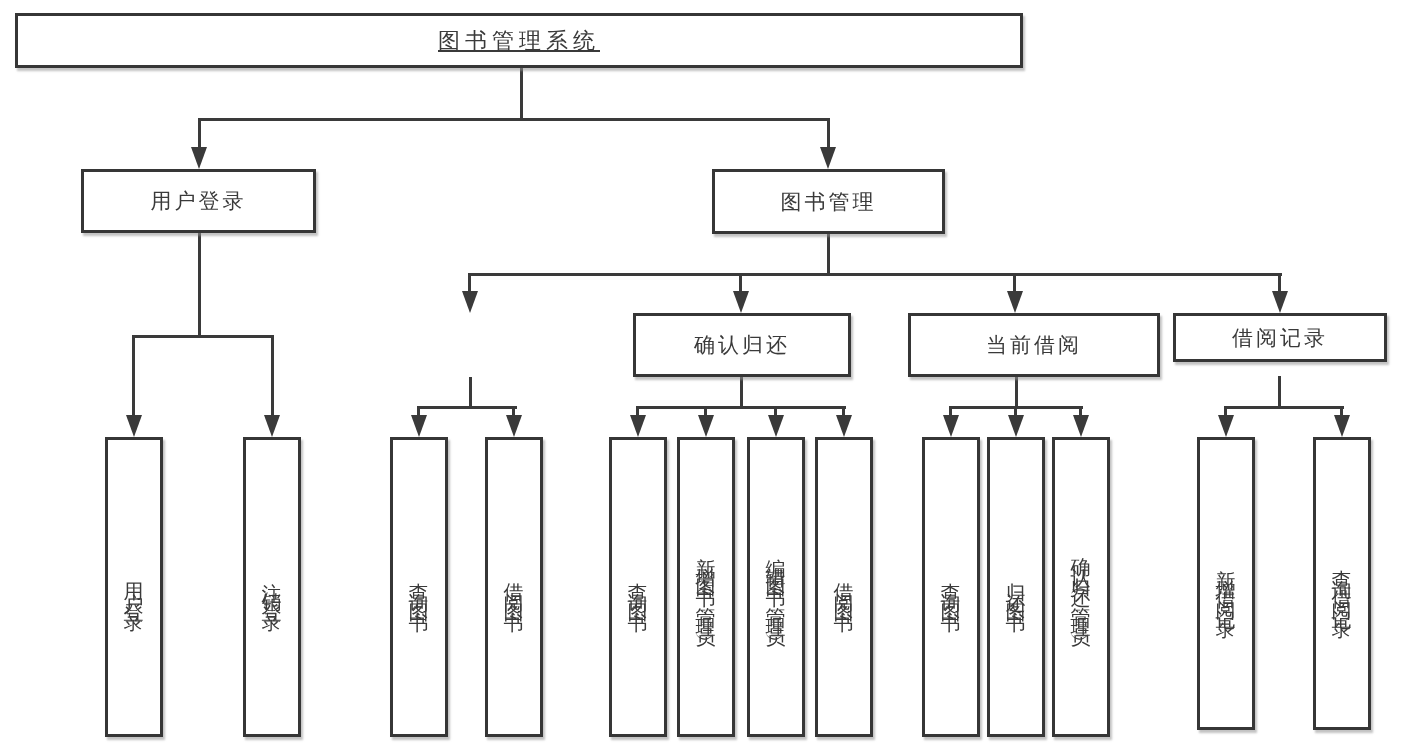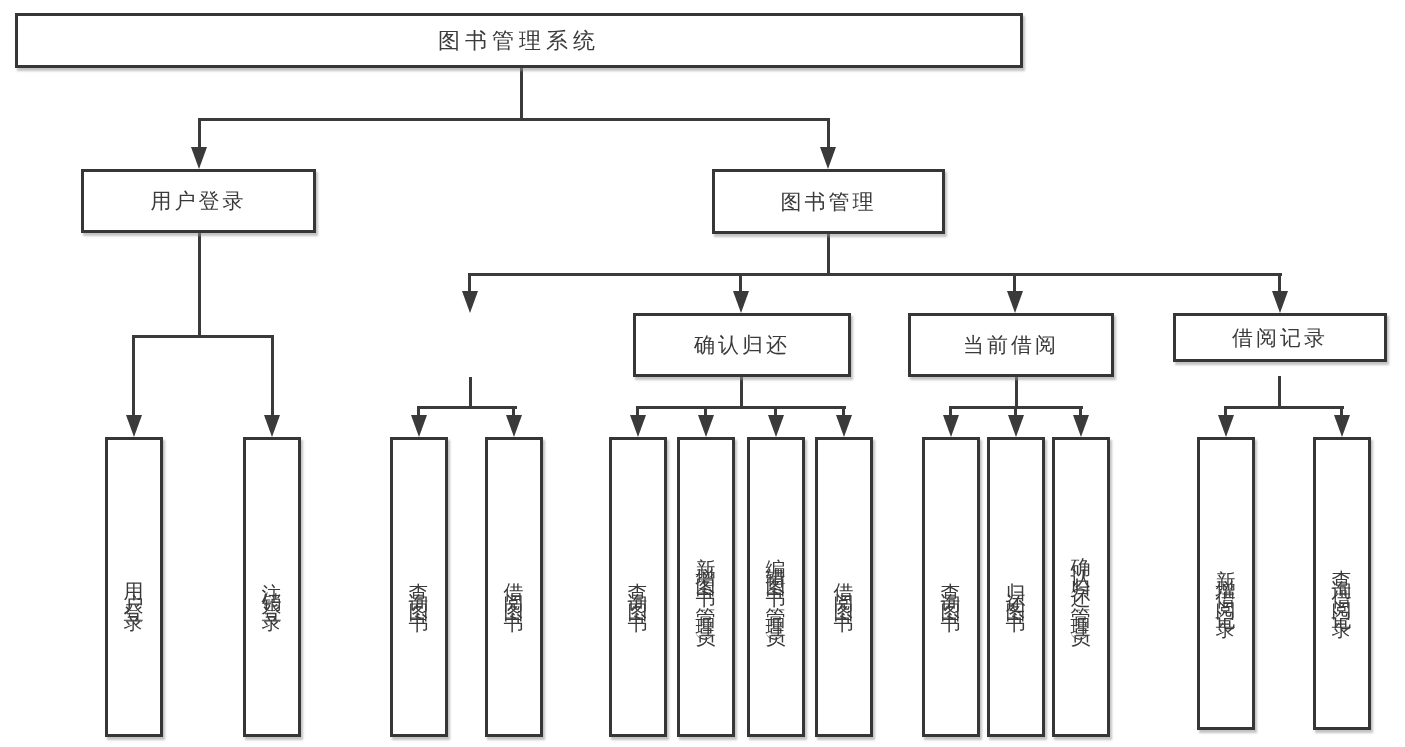--- a/index.html
+++ b/index.html
@@ -8,21 +8,21 @@
     font-family:"Liberation Sans","DejaVu Sans",sans-serif;
     color:#3a3a3a; overflow:hidden;
   }
   .node {
     position:absolute; box-sizing:border-box; background:#ffffff;
     border:3px solid #363636;
     box-shadow:2px 3px 2px rgba(145,145,145,0.55);
     display:flex; align-items:center; justify-content:center;
   }
   .node .lbl { white-space:nowrap; }
-  .h1 .lbl { font-size:22px; letter-spacing:5px; }
+  .h1 .lbl { font-size:22px; letter-spacing:5px;text-decoration:underline; }
   .h2 .lbl { font-size:21px; letter-spacing:3px; }
   .leaf .lbl {
     writing-mode:vertical-rl; text-orientation:mixed;
     font-size:20px; letter-spacing:10px; line-height:1;
   }
   .ln  { position:absolute; background:#3a3a3a; }
   .arr {
     position:absolute; width:0; height:0;
     border-left:8px solid transparent; border-right:8px solid transparent;
     border-top:22px solid #3a3a3a;
@@ -103,21 +103,21 @@
   <div class="node h2" style="left:81px;top:169px;width:235px;height:64px">
     <span class="lbl">用户登录</span>
   </div>
   <div class="node h2" style="left:712px;top:169px;width:233px;height:65px">
     <span class="lbl">图书管理</span>
   </div>
 
   <div class="node h2" style="left:633px;top:313px;width:218px;height:64px">
     <span class="lbl">确认归还</span>
   </div>
-  <div class="node h2" style="left:908px;top:313px;width:206px;height:64px">
+  <div class="node h2" style="left:908px;top:313px;width:252px;height:64px">
     <span class="lbl">当前借阅</span>
   </div>
   <div class="node h2" style="left:1173px;top:313px;width:214px;height:49px">
     <span class="lbl">借阅记录</span>
   </div>
 
   <div class="node leaf" style="left:105px;top:437px;width:58px;height:300px">
     <span class="lbl">用户登录</span>
   </div>
   <div class="node leaf" style="left:243px;top:437px;width:58px;height:300px">

